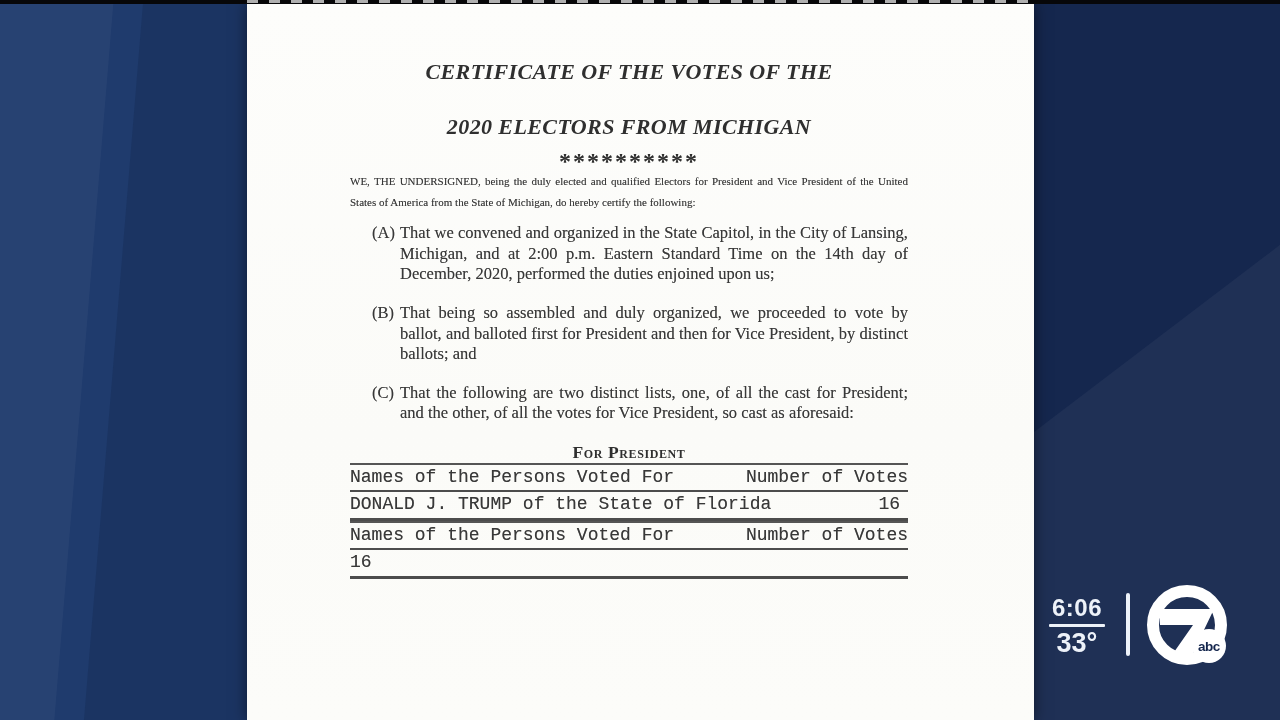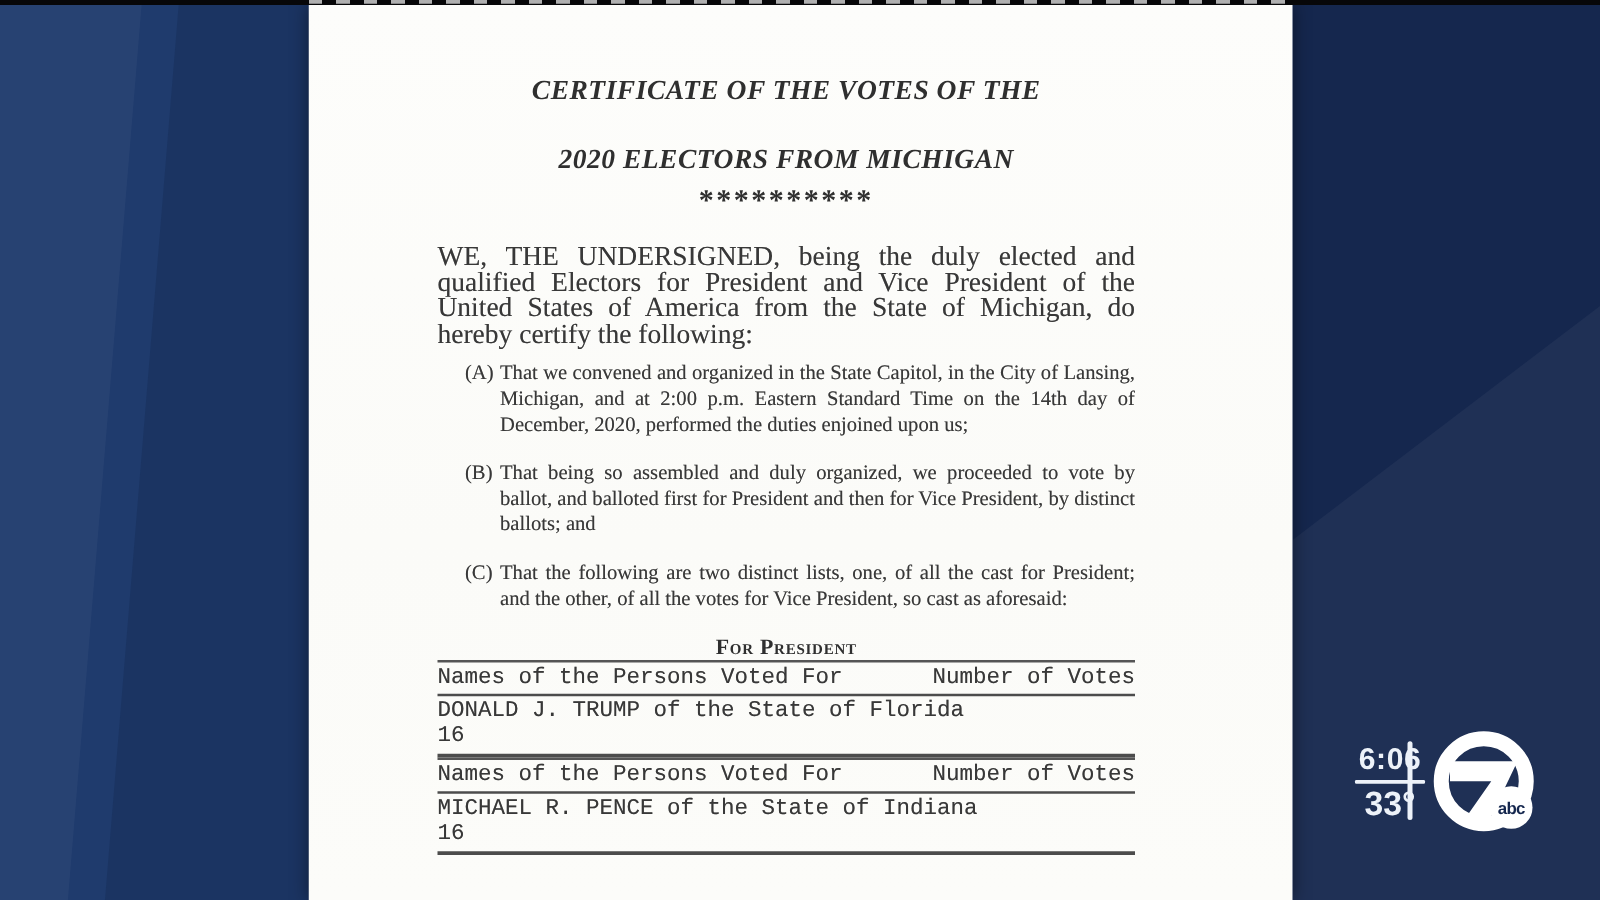--- a/index.html
+++ b/index.html
@@ -26,39 +26,39 @@
     background:linear-gradient(180deg,#fdfdfb 0%,#fbfbf8 60%,#fcfcf9 100%);
     box-shadow:0 0 14px rgba(0,0,0,.5);
     box-sizing:border-box;padding:56px 126px 0 103px;
     color:#383838;
   }
   .doc-title{font-size:22px;font-weight:bold;text-align:center;letter-spacing:.4px;
     line-height:24px;color:#2f2f2f;font-style:italic;}
   .doc-title.second{margin-top:31px;}
   .star-divider{margin-top:12px;text-align:center;font-size:24px;font-weight:bold;
     line-height:20px;letter-spacing:2px;color:#2f2f2f;}
-  .doc-par{margin-top:24px;font-size:22px;line-height:20.6px;text-align:justify;
+  .doc-par{font-size:11px;line-height:20.6px;text-align:justify;
     text-shadow:0 0 .4px rgba(40,40,40,.45);}
   .clauses{margin-top:11px;}
   .clause{display:flex;margin:0 0 18px 22px;font-size:16.5px;line-height:20.6px;
     text-shadow:0 0 .4px rgba(40,40,40,.45);}
   .clause-label{flex:0 0 28px;}
   .clause-text{flex:1;text-align:justify;}
   .section-heading{margin-top:16px;text-align:center;font-variant:small-caps;
     font-weight:bold;font-size:17.5px;letter-spacing:.6px;color:#2f2f2f;}
   .section-heading.second{margin-top:41px;}
   .votes-table{border-top:2px solid #555;border-bottom:3px solid #4c4c4c;
     font-size:18px;text-shadow:0 0 .4px rgba(40,40,40,.45);font-family:Liberation Mono, monospace;}
   .vt-header{display:flex;justify-content:space-between;align-items:baseline;
     padding:2px 0 3px;border-bottom:2px solid #4c4c4c;}
   .vt-row{display:flex;justify-content:space-between;align-items:baseline;
-    padding:2px 8px 4px 0;flex-direction:column;}
+    padding:2px 8px 4px 0;}
   
   .bug{position:absolute;z-index:6;color:#edf2f9;font-family:"Liberation Sans","DejaVu Sans",sans-serif;}
-  .clock{left:1048px;top:595px;width:58px;text-align:center;font-weight:bold;margin-left:35px;}
+  .clock{left:1048px;top:595px;width:58px;text-align:center;font-weight:bold;}
   .clock-time{font-size:24px;line-height:26px;letter-spacing:.5px;}
   .clock-rule{height:3px;background:#edf2f9;margin:3px 1px 2px;border-radius:1px;}
   .clock-temp{font-size:27px;line-height:29px;}
   .bug-sep{left:1126px;top:593px;width:4px;height:63px;background:#edf2f9;border-radius:2px;}
   .logo{left:1146px;top:584px;width:88px;height:88px;}
 </style>
 </head>
 <body>
 
 <div class="bg-left"></div>
@@ -100,21 +100,20 @@
       <span>16</span>
     </div>
   </div>
 
   <div class="votes-table">
     <div class="vt-header">
       <span>Names of the Persons Voted For</span>
       <span>Number of Votes</span>
     </div>
     <div class="vt-row">
-      <span>MICHAEL R. PENCE of the State of Indiana</span>
       <span>16</span>
     </div>
   </div>
 </div>
 
 <div class="bug clock">
   <div class="clock-time">6:06</div>
   <div class="clock-rule"></div>
   <div class="clock-temp">33°</div>
 </div>

